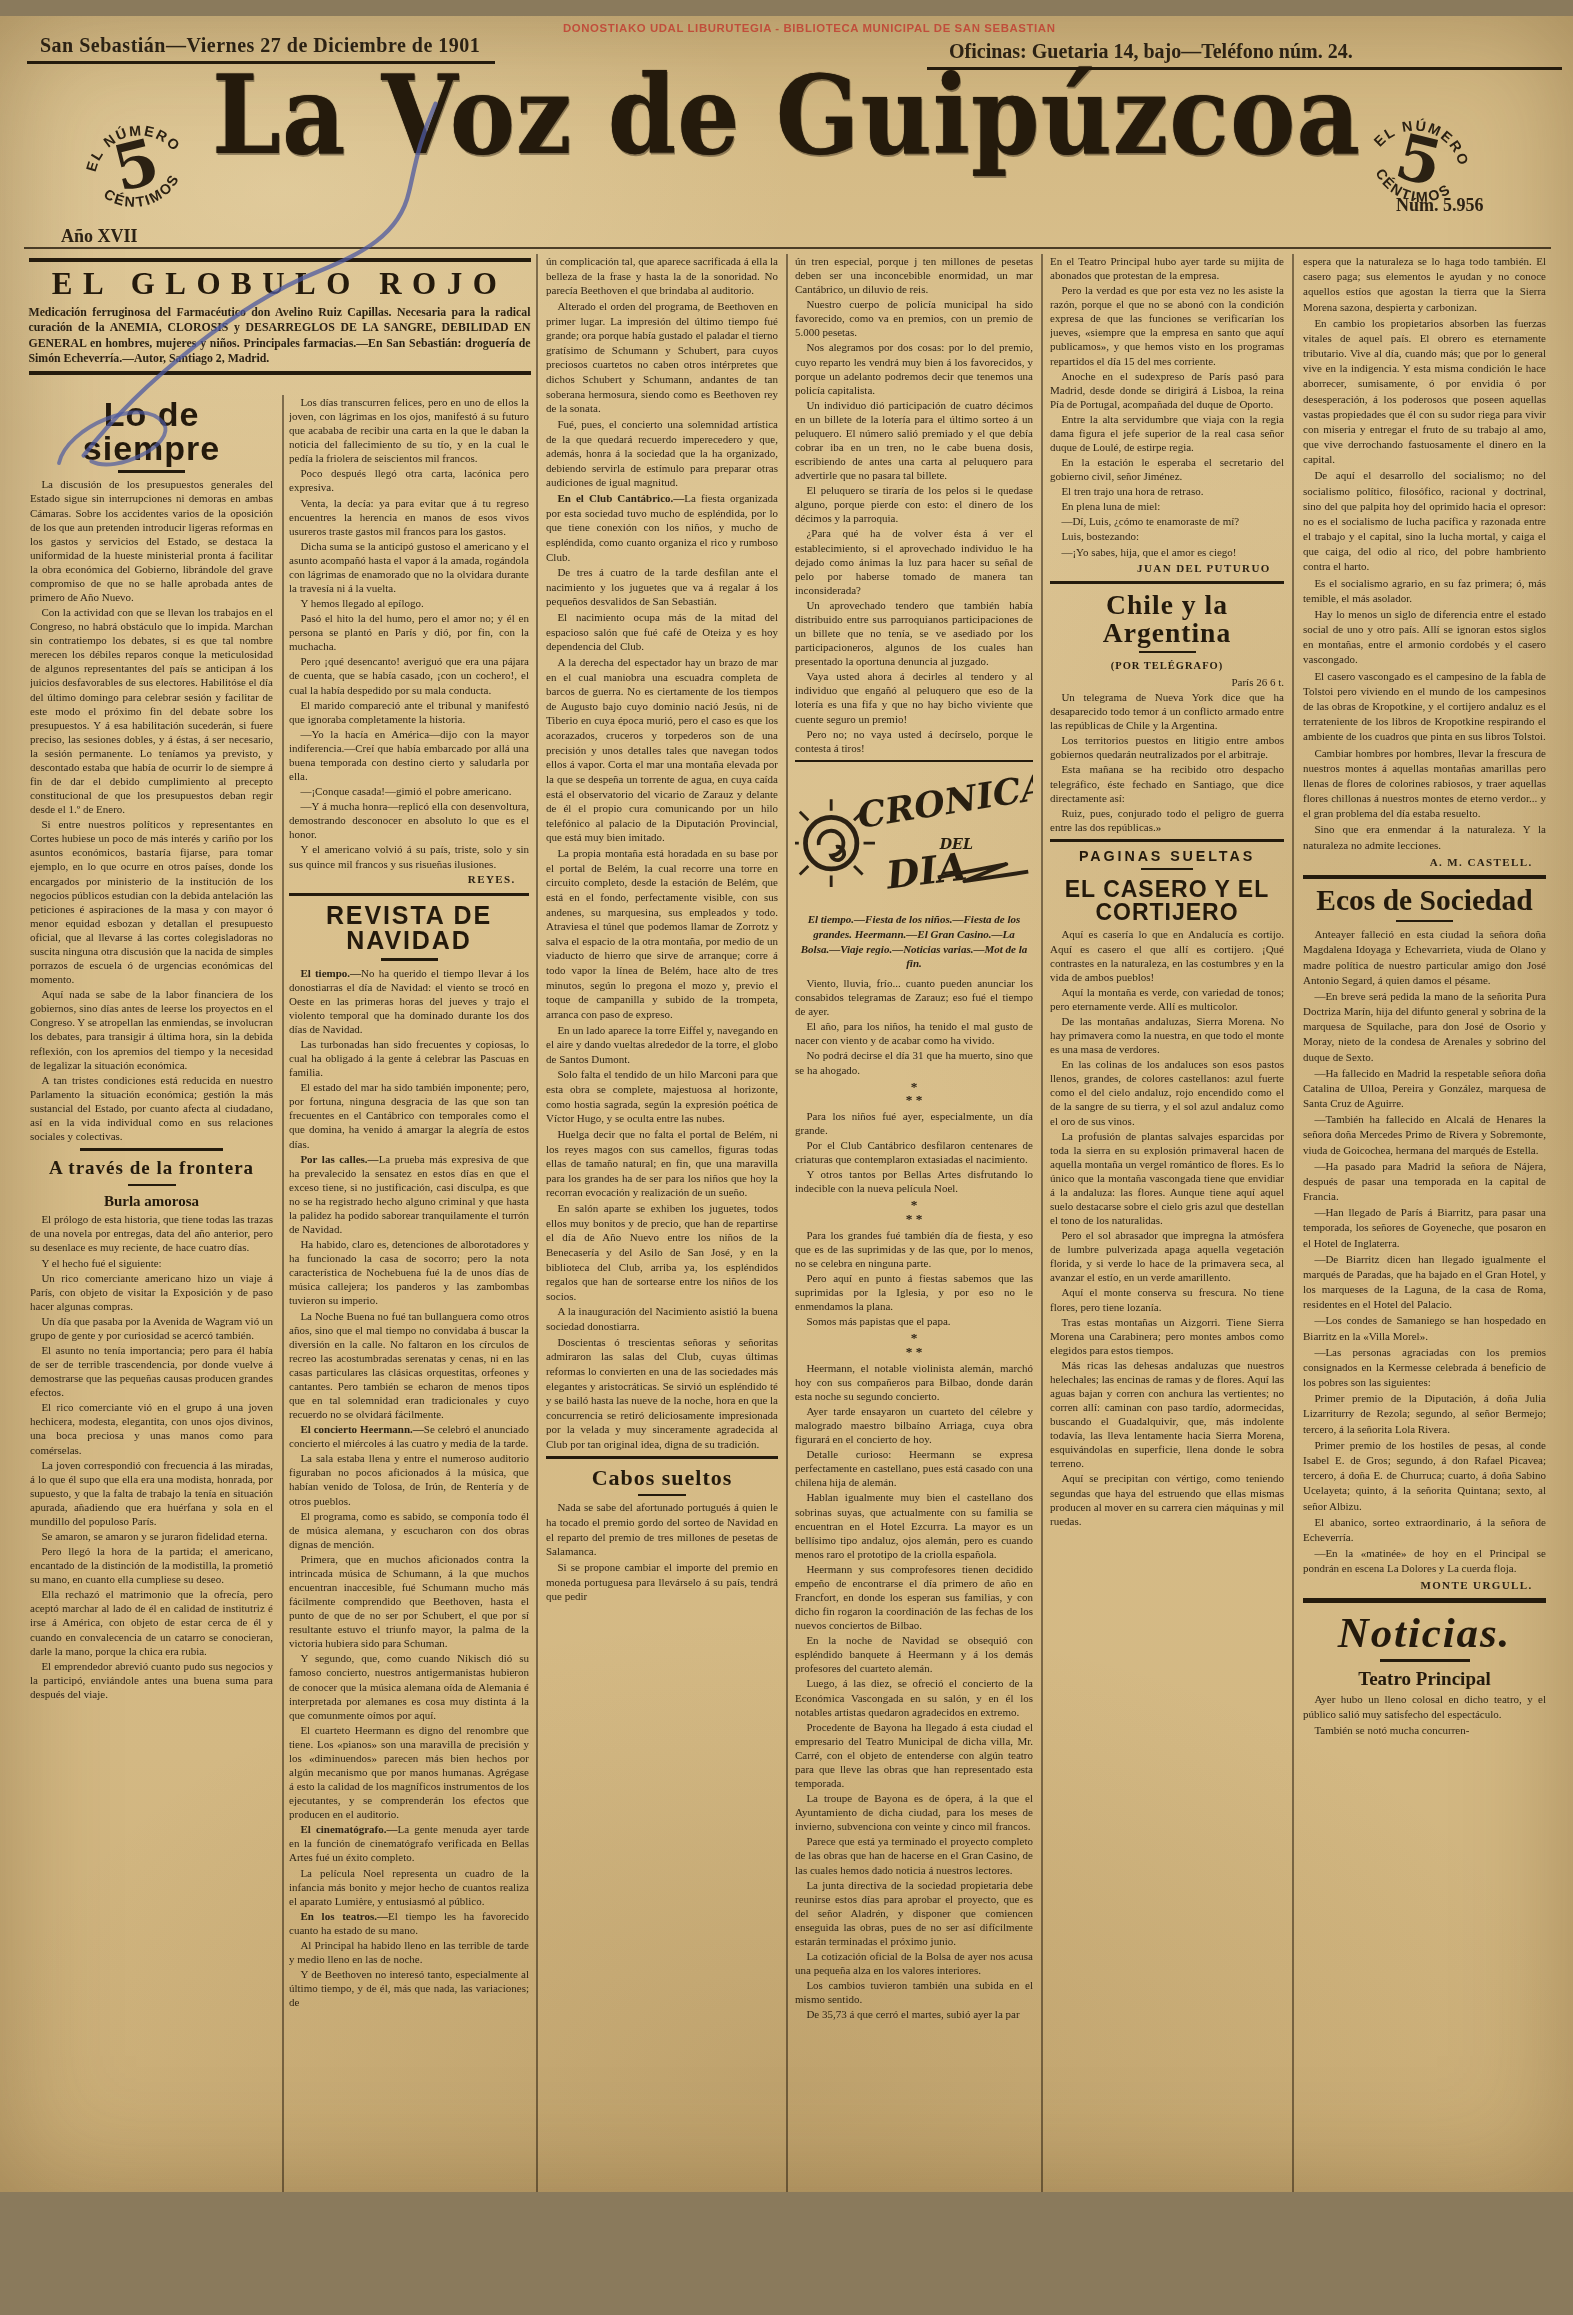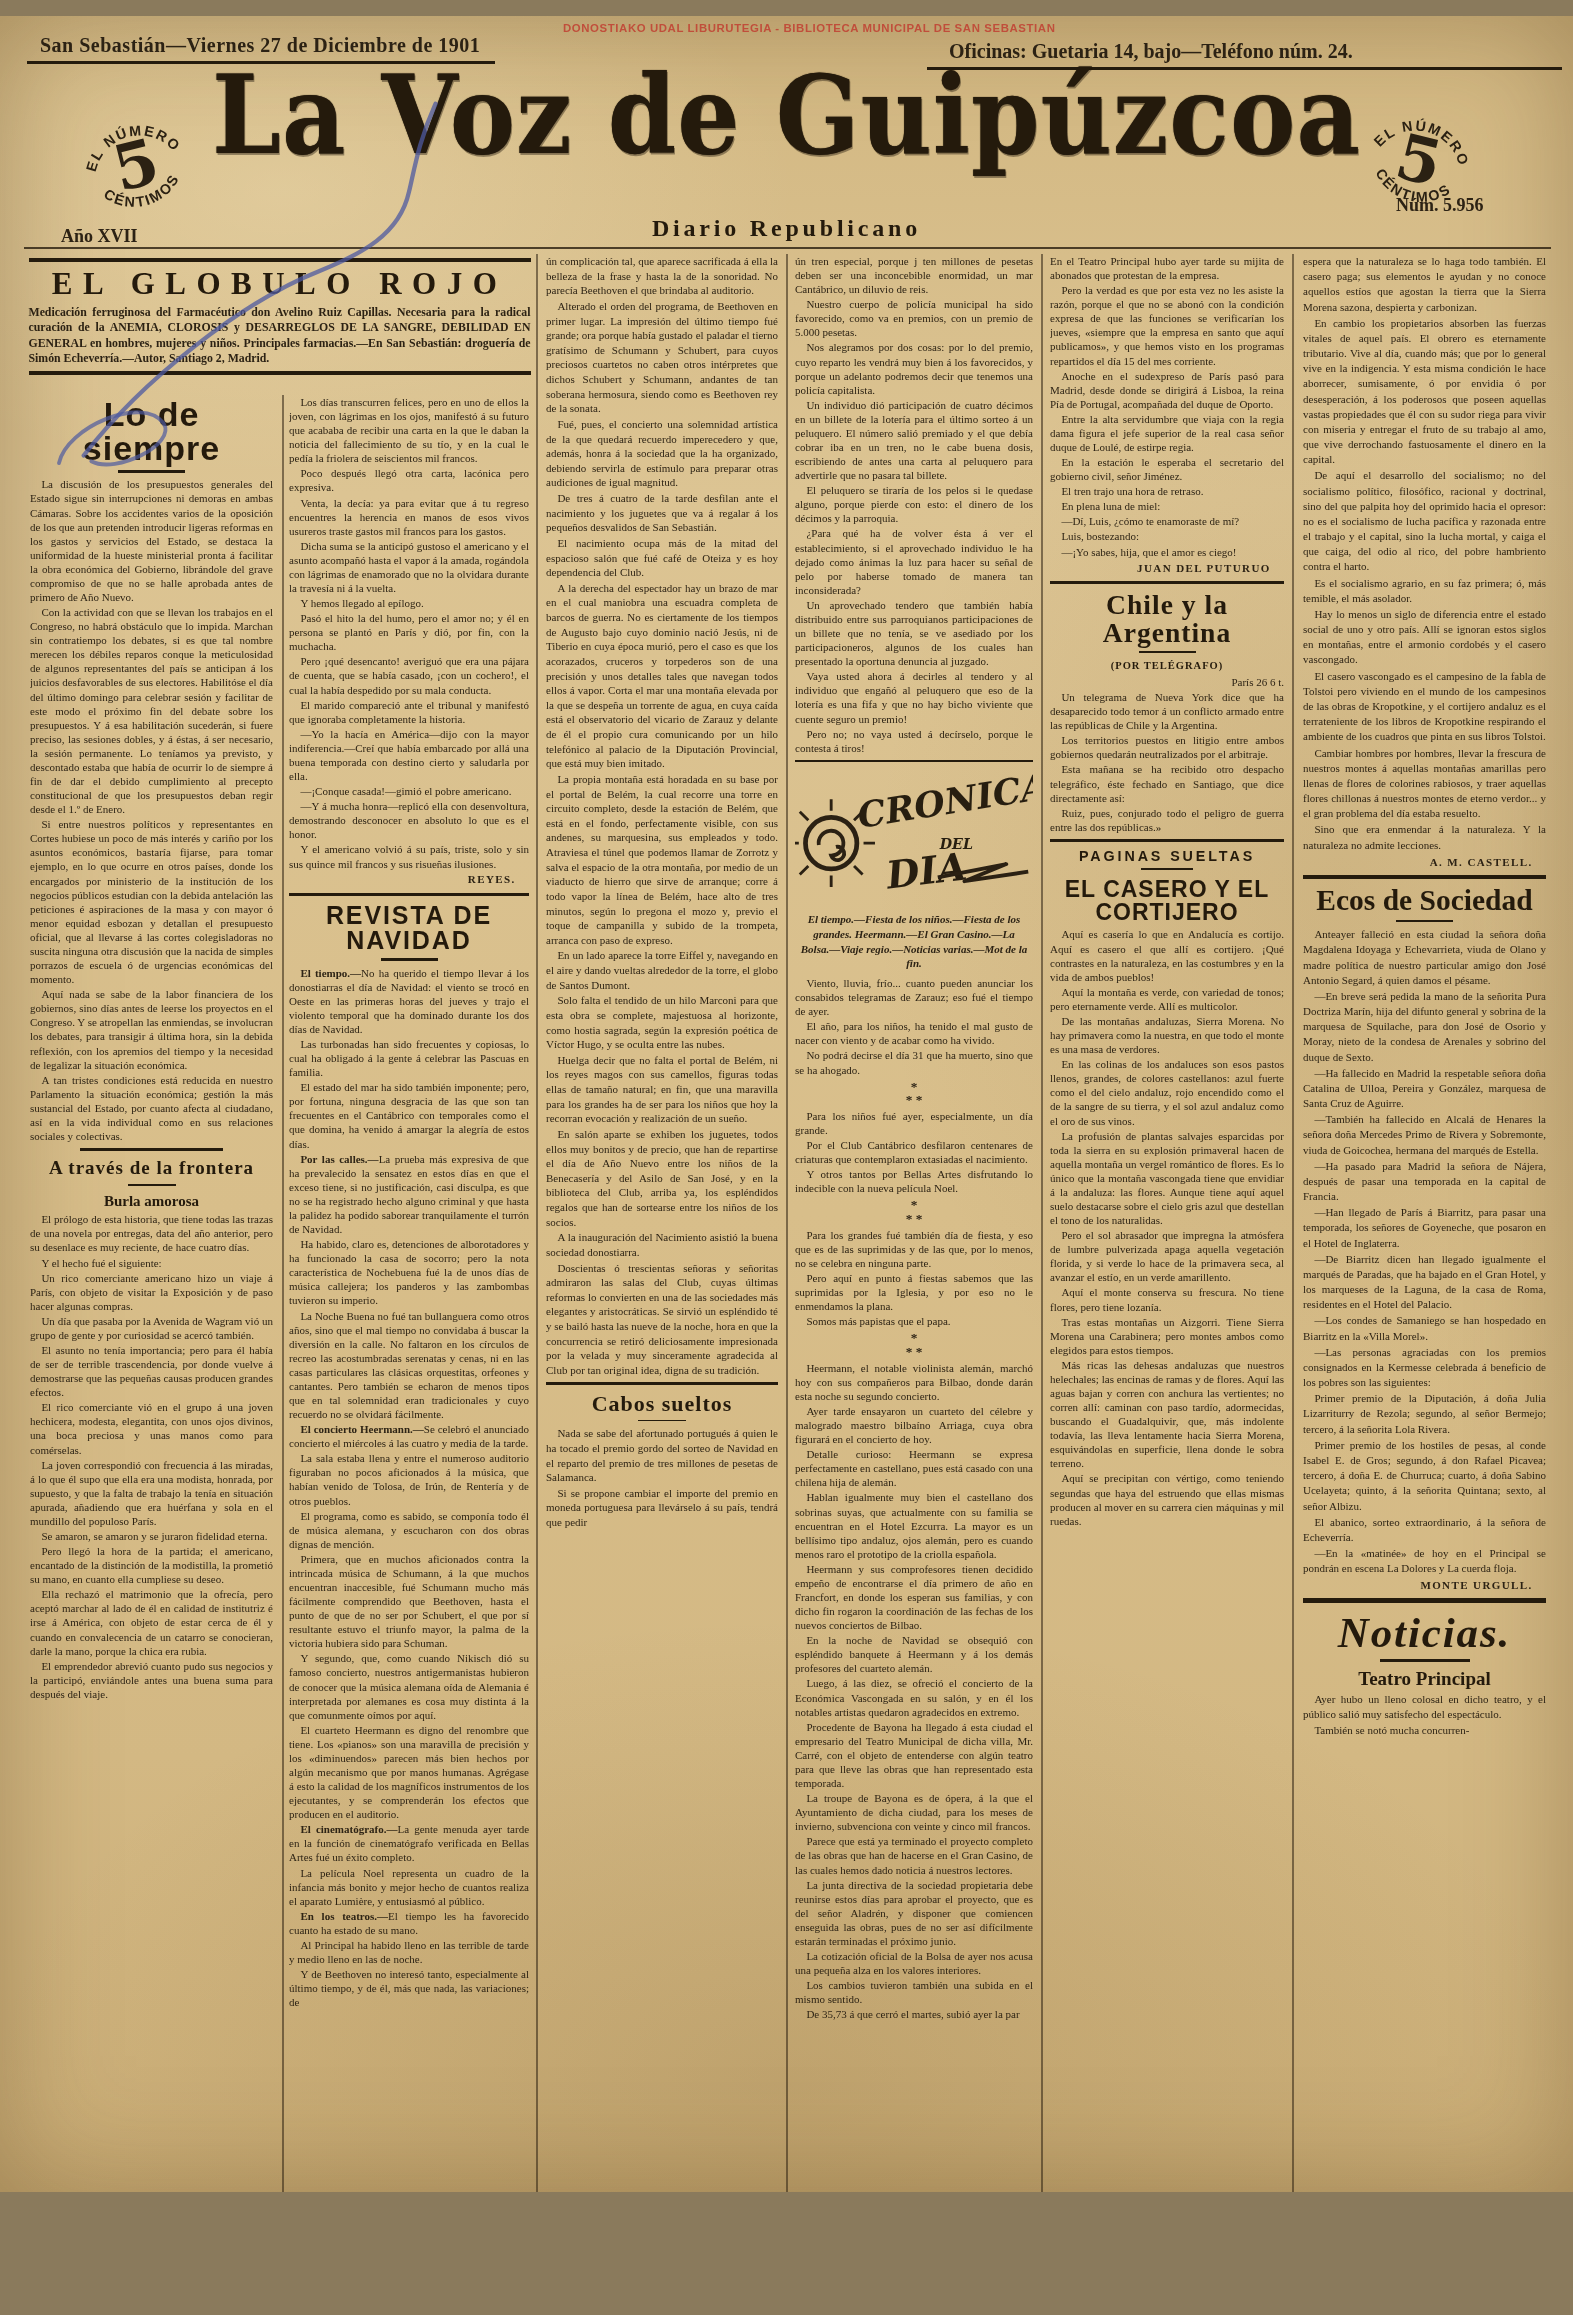--- a/index.html
+++ b/index.html
@@ -100,21 +100,20 @@
   </svg>
 
   <div class="masthead-title">La Voz de Guipúzcoa</div>
 
   <svg class="badge badge-right" viewBox="0 0 150 150">
     <text class="arc"><textPath href="#arcT" startOffset="50%" text-anchor="middle">EL NÚMERO</textPath></text>
     <text class="num" x="75" y="104" text-anchor="middle">5</text>
     <text class="arc"><textPath href="#arcB" startOffset="50%" text-anchor="middle">CÉNTIMOS</textPath></text>
   </svg>
 
-  <div class="subtitle">Diario Republicano</div>
   <div class="anno">Año XVII</div>
   <div class="numero">Núm. 5.956</div>
   <div class="head-rule"></div>
 
   <div class="ad">
     <div class="ad-rule"></div>
     <div class="ad-title">EL GLOBULO ROJO</div>
     <div class="ad-body">Medicación ferruginosa del Farmacéutico don Avelino Ruiz Capillas. Necesaria para la radical curación de la ANEMIA, CLOROSIS y DESARREGLOS DE LA SANGRE, DEBILIDAD EN GENERAL en hombres, mujeres y niños. Principales farmacias.—En San Sebastián: droguería de Simón Echeverría.—Autor, Santiago 2, Madrid.</div>
     <div class="ad-rule"></div>
   </div>
@@ -181,20 +180,21 @@
       <p class="bp"><b>El cinematógrafo.—</b>La gente menuda ayer tarde en la función de cinematógrafo verificada en Bellas Artes fué un éxito completo.</p>
       <p class="bp">La película Noel representa un cuadro de la infancia más bonito y mejor hecho de cuantos realiza el aparato Lumière, y entusiasmó al público.</p>
       <p class="bp"><b>En los teatros.—</b>El tiempo les ha favorecido cuanto ha estado de su mano.</p>
       <p class="bp">Al Principal ha habido lleno en las terrible de tarde y medio lleno en las de noche.</p>
       <p class="bp">Y de Beethoven no interesó tanto, especialmente al último tiempo, y de él, más que nada, las variaciones; de</p>
     </div>
   <div class="col" id="c3">
       <p class="bp ni">ún complicación tal, que aparece sacrificada á ella la belleza de la frase y hasta la de la sonoridad. No parecía Beethoven el que brindaba al auditorio.</p>
       <p class="bp">Alterado el orden del programa, de Beethoven en primer lugar. La impresión del último tiempo fué grande; ora porque había gustado el paladar el tierno gratísimo de Schumann y Schubert, para cuyos preciosos cuartetos no caben otros intérpretes que dichos Schubert y Schumann, andantes de tan soberana hermosura, siendo como es Beethoven rey de la sonata.</p>
       <p class="bp">Fué, pues, el concierto una solemnidad artística de la que quedará recuerdo imperecedero y que, además, honra á la sociedad que la ha organizado, debiendo servirla de estímulo para preparar otras audiciones de igual magnitud.</p>
+      <p class="bp"><b>En el Club Cantábrico.—</b>La fiesta organizada por esta sociedad tuvo mucho de espléndida, por lo que tiene conexión con los niños, y mucho de espléndida, como cuanto organiza el rico y rumboso Club.</p>
       <p class="bp">De tres á cuatro de la tarde desfilan ante el nacimiento y los juguetes que va á regalar á los pequeños desvalidos de San Sebastián.</p>
       <p class="bp">El nacimiento ocupa más de la mitad del espacioso salón que fué café de Oteiza y es hoy dependencia del Club.</p>
       <p class="bp">A la derecha del espectador hay un brazo de mar en el cual maniobra una escuadra completa de barcos de guerra. No es ciertamente de los tiempos de Augusto bajo cuyo dominio nació Jesús, ni de Tiberio en cuya época murió, pero el caso es que los acorazados, cruceros y torpederos son de una precisión y unos detalles tales que navegan todos ellos á vapor. Corta el mar una montaña elevada por la que se despeña un torrente de agua, en cuya caída está el observatorio del vicario de Zarauz y delante de él el propio cura comunicando por un hilo telefónico al palacio de la Diputación Provincial, que está muy bien imitado.</p>
       <p class="bp">La propia montaña está horadada en su base por el portal de Belém, la cual recorre una torre en circuito completo, desde la estación de Belém, que está en el fondo, perfectamente visible, con sus andenes, su marquesina, sus empleados y todo. Atraviesa el túnel que podemos llamar de Zorrotz y salva el espacio de la otra montaña, por medio de un viaducto de hierro que sirve de arranque; corre á todo vapor la línea de Belém, hace alto de tres minutos, según lo pregona el mozo y, previo el toque de campanilla y subido de la trompeta, arranca con paso de expreso.</p>
       <p class="bp">En un lado aparece la torre Eiffel y, navegando en el aire y dando vueltas alrededor de la torre, el globo de Santos Dumont.</p>
       <p class="bp">Solo falta el tendido de un hilo Marconi para que esta obra se complete, majestuosa al horizonte, como hostia sagrada, según la expresión poética de Víctor Hugo, y se oculta entre las nubes.</p>
       <p class="bp">Huelga decir que no falta el portal de Belém, ni los reyes magos con sus camellos, figuras todas ellas de tamaño natural; en fin, que una maravilla para los grandes ha de ser para los niños que hoy la recorran evocación y realización de un sueño.</p>
       <p class="bp">En salón aparte se exhiben los juguetes, todos ellos muy bonitos y de precio, que han de repartirse el día de Año Nuevo entre los niños de la Benecasería y del Asilo de San José, y en la biblioteca del Club, arriba ya, los espléndidos regalos que han de sortearse entre los niños de los socios.</p>
       <p class="bp">A la inauguración del Nacimiento asistió la buena sociedad donostiarra.</p>
       <p class="bp">Doscientas ó trescientas señoras y señoritas admiraron las salas del Club, cuyas últimas reformas lo convierten en una de las sociedades más elegantes y aristocráticas. Se sirvió un espléndido té y se bailó hasta las nueve de la noche, hora en que la concurrencia se retiró deliciosamente impresionada por la velada y muy sinceramente agradecida al Club por tan original idea, digna de su tradición.</p>

